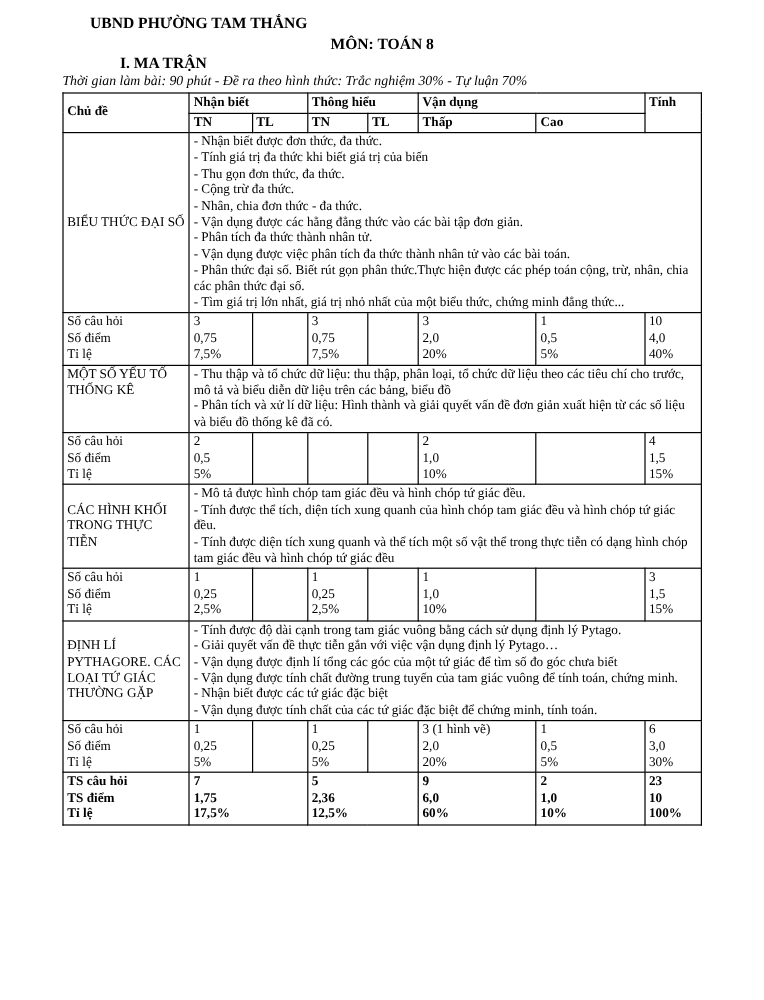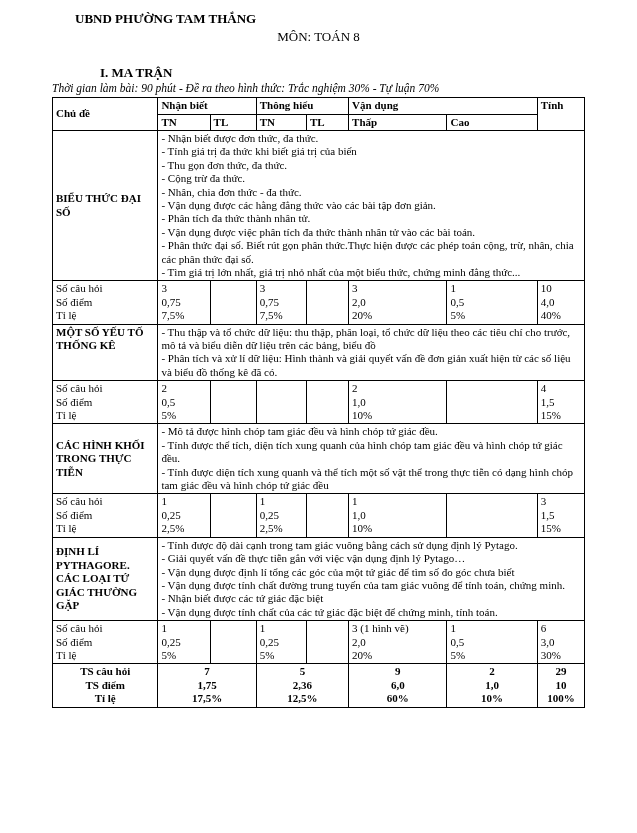--- a/index.html
+++ b/index.html
@@ -5,36 +5,36 @@
   * { margin: 0; padding: 0; box-sizing: border-box; }
   html, body { background: #ffffff; }
   body {
     width: 637px; height: 833px; overflow: hidden;
     font-family: "Liberation Serif", serif;
     color: #000000;
   }
   .page { padding: 10px 52px 16px 52px; }
   .org-line { font-weight: bold; font-size: 13px; margin-left: 23px; line-height: 1.35; }
   .doc-title { font-weight: bold; font-size: 13px; text-align: center; line-height: 1.35; }
-  .subject-line { font-weight: normal; font-size: 13px; text-align: center; line-height: 1.35; }
-  .section-title { font-weight: bold; font-size: 13px; margin-left: 48px; margin-top: 20px; }
+  .subject-line { font-weight: bold; font-size: 13px; text-align: center; line-height: 1.35; }
+  .section-title { font-weight: bold; font-size: 13px; margin-left: 48px; margin-top: 0; }
   .exam-info { font-style: italic; font-size: 11.5px; text-align: left; margin-top: 1px; margin-bottom: 3px; }
   table.matrix { border-collapse: collapse; width: 100%; table-layout: fixed; font-size: 11px; }
   .matrix th, .matrix td {
     border: 1px solid #000000;
     padding: 1px 3px;
     vertical-align: top;
     text-align: left;
     line-height: 1.22;
     overflow: hidden;
   }
   .matrix th { font-weight: bold; }
-  .topic-name { font-weight: bold; }
+  .topic-name { font-weight: normal; }
   .v-mid { vertical-align: middle !important; }
-  .totals td { font-weight: bold; text-align: center; }
+  .totals td { font-weight: bold; }
 </style>
 </head>
 <body>
 
 <div class="page">
 
   <div class="org-line">UBND PHƯỜNG TAM THẮNG</div>
   <div class="subject-line">MÔN: TOÁN 8</div>
   <div class="section-title">I. MA TRẬN</div>
   <div class="exam-info">Thời gian làm bài: 90 phút - Đề ra theo hình thức: Trắc nghiệm 30% - Tự luận 70%</div>
@@ -256,20 +256,20 @@
           <div>9</div>
           <div>6,0</div>
           <div>60%</div>
         </td>
         <td>
           <div>2</div>
           <div>1,0</div>
           <div>10%</div>
         </td>
         <td>
-          <div>29</div>
+          <div>23</div>
           <div>10</div>
           <div>100%</div>
         </td>
       </tr>
     </tbody>
   </table>
 </div>
 
 </body></html>

